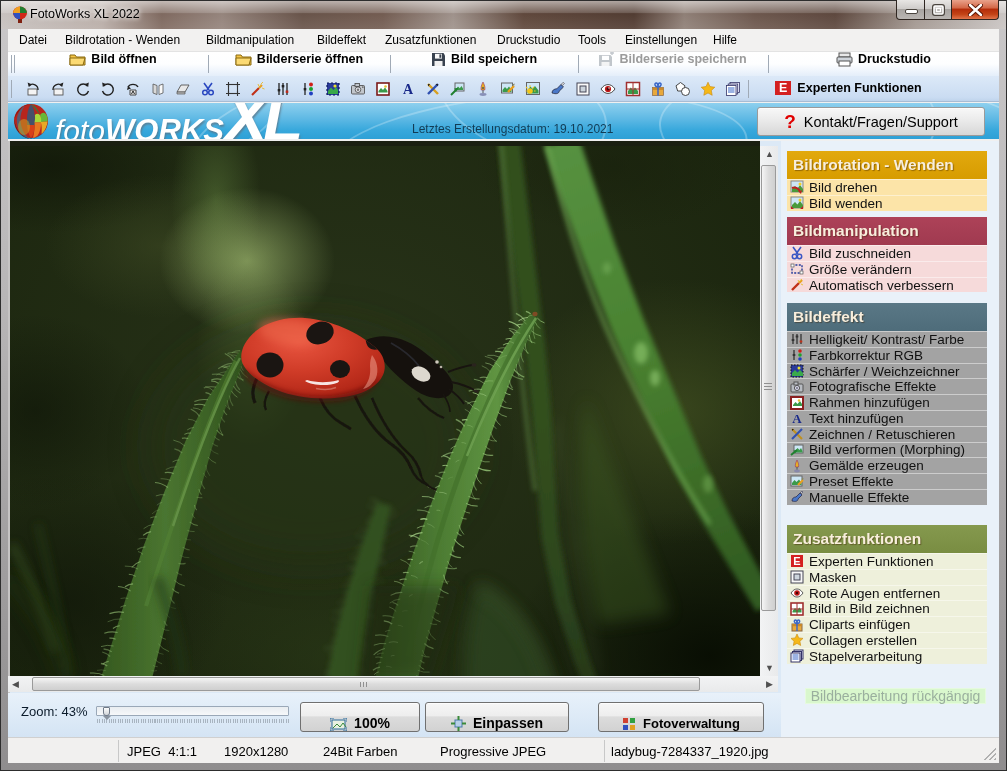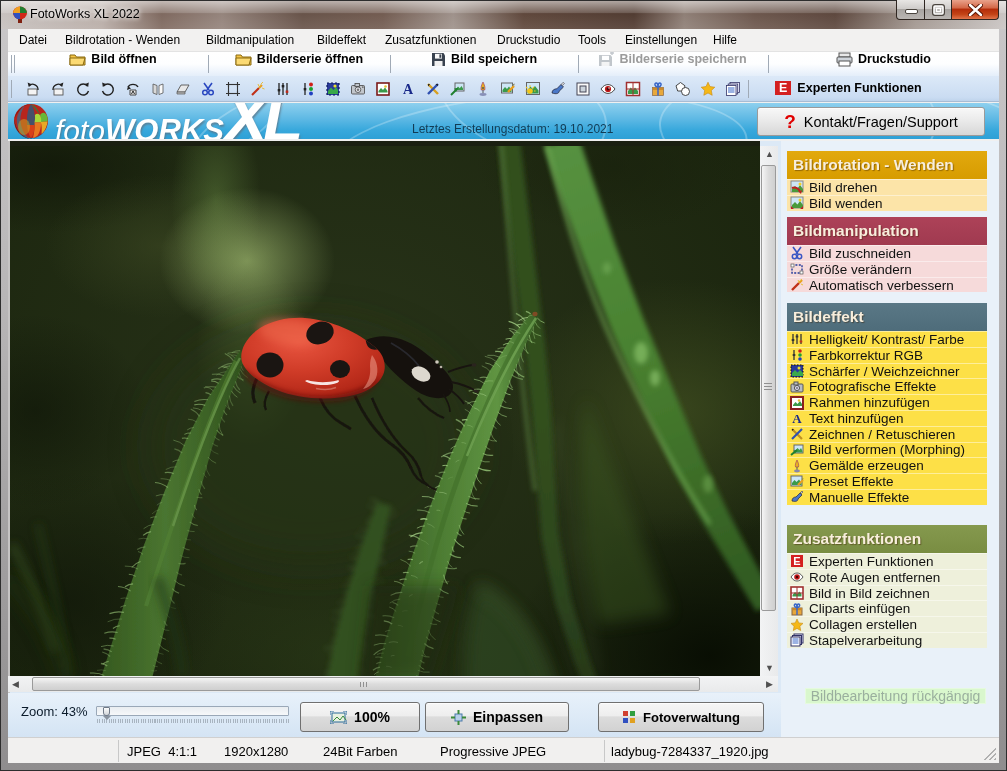--- a/index.html
+++ b/index.html
@@ -41,21 +41,21 @@
 #hscroll{position:absolute;left:0px;top:535px;width:770px;height:16px;background:linear-gradient(180deg,#f2f3f4,#e9eaeb)}
 .sthumbv{position:absolute;left:1px;width:15px;background:linear-gradient(90deg,#f5f5f5,#dcdcdc 50%,#cfcfcf);border:1px solid #9a9a9a;border-radius:2px}
 .sthumbh{position:absolute;top:1px;height:14px;background:linear-gradient(180deg,#f5f5f5,#dcdcdc 50%,#cfcfcf);border:1px solid #9a9a9a;border-radius:2px}
 .sarrow{position:absolute;color:#505050;font-size:9px;line-height:1}
 #controlbar{position:absolute;left:0;top:552px;width:773px;height:44px;background:linear-gradient(180deg,#e8f1fa,#d4e4f4)}
 #zoomlabel{position:absolute;left:13px;top:11px;font-size:13px;color:#0a1a2a}
 #slider{position:absolute;left:88px;top:13px;width:193px;height:12px}
 #slider .track{position:absolute;left:0;top:0;width:193px;height:10px;background:linear-gradient(180deg,#e9edf1,#f6f8fa);border:1px solid #9aa8b8;border-radius:1px}
 #slider .thumb{position:absolute;left:7px;top:1px;width:7px;height:9px;background:linear-gradient(180deg,#fdfdfd,#d0d4d8);border:1px solid #707a88;border-radius:1px 1px 3px 3px}#slider .thumb:after{content:"";position:absolute;left:-1px;top:8px;border-left:4px solid transparent;border-right:4px solid transparent;border-top:4px solid #8a94a0}
 #slider .ticks{position:absolute;left:1px;top:13px;width:192px;height:4px;background:repeating-linear-gradient(90deg,#a8b4c0 0 1px,transparent 1px 2.3px)}
-.cbtn{position:absolute;top:9px;height:30px;background:linear-gradient(180deg,#f6f6f6,#eee 45%,#dcdcdc 50%,#d2d2d2);border:1px solid #707070;border-radius:3px;display:flex;align-items:center;justify-content:center;gap:7px;font-size:14px;font-weight:bold;color:#000;box-shadow:0 1px 0 rgba(255,255,255,.8) inset}
+.cbtn{position:absolute;top:9px;height:30px;background:linear-gradient(180deg,#f6f6f6,#eee 45%,#dcdcdc 50%,#d2d2d2);border:1px solid #707070;border-radius:3px;display:flex;align-items:flex-end;justify-content:center;gap:7px;font-size:14px;font-weight:bold;color:#000;box-shadow:0 1px 0 rgba(255,255,255,.8) inset}
 
 #sidebar{position:absolute;left:773px;top:112px;width:218px;height:596px;background:#e9f1f9}
 .panel{position:absolute;left:6px;width:200px}
 .phead{height:28px;display:flex;align-items:center;padding-left:6px;font-size:15.5px;font-weight:bold;color:#f8eedc;text-shadow:1px 1px 1px rgba(60,30,0,.45)}
 .prow{height:15.8px;display:flex;align-items:center;gap:5px;padding-left:3px;font-size:13.5px;color:#111;border-top:1px solid rgba(255,255,255,.45)}
 .prow .ic{width:14px;height:14px;flex:0 0 14px;position:relative}
 #undo{position:absolute;left:24px;top:547px;width:181px;height:16px;background:#d9f7cd;border:1px solid #e6fadf;color:#9aaf9e;font-size:14px;display:flex;align-items:center;justify-content:center}
 
 #statusbar{position:absolute;left:0;top:708px;width:991px;height:26px;background:#f1f0ef;border-top:1px solid #d0d0d0;font-size:13px;color:#000}
 #statusbar span{position:absolute;top:6px}
@@ -846,21 +846,21 @@
               </svg></span>Größe verändern</div>
    <div class="prow"><span class="ic"><svg width="14" height="14" viewBox="0 0 14 14">
                 <path d="M2 12 L9 5" stroke="#c03018" stroke-width="2.4"></path>
                 <path d="M9 5 L12 2" stroke="#e8a020" stroke-width="2.4"></path>
                 <path d="M11 6 l2 1 M10 3 l2-2 M8 2 l1 2" stroke="#e8c040" stroke-width="1"></path>
               </svg></span>Automatisch verbessern</div>
   </div>
  </div>
  <div class="panel" style="top:162px">
   <div class="phead" style="background:linear-gradient(180deg,#5a7886,#4e6c7a)">Bildeffekt</div>
-  <div style="background:#fde047">
+  <div style="background:#a3a3a3">
    <div class="prow"><span class="ic"><svg width="14" height="14" viewBox="0 0 14 14">
                 <path d="M3 2 v10 M7 2 v10 M11 2 v10" stroke="#333" stroke-width="1.3"></path>
                 <rect x="1.7" y="7" width="2.6" height="2" fill="#333"></rect>
                 <rect x="5.7" y="3.5" width="2.6" height="2" fill="#333"></rect>
                 <rect x="9.7" y="8.5" width="2.6" height="2" fill="#c03018"></rect>
               </svg></span>Helligkeit/ Kontrast/ Farbe</div>
    <div class="prow"><span class="ic"><svg width="14" height="14" viewBox="0 0 14 14">
                 <path d="M4 2 v10" stroke="#333" stroke-width="1.3"></path>
                 <rect x="2.7" y="6" width="2.6" height="2" fill="#333"></rect>
                 <circle cx="10" cy="3" r="1.8" fill="#d02018"></circle>
@@ -915,20 +915,24 @@
               </svg></span>Manuelle Effekte</div>
   </div>
  </div>
  <div class="panel" style="top:384px">
   <div class="phead" style="background:linear-gradient(180deg,#85994e,#798d42)">Zusatzfunktionen</div>
   <div style="background:#eef0db">
    <div class="prow"><span class="ic"><svg width="14" height="14" viewBox="0 0 14 14">
                 <rect x="1" y="1" width="12" height="12" fill="#d42020"></rect>
                 <text x="7" y="11" font-size="11" font-weight="bold" fill="#fff" text-anchor="middle">E</text>
               </svg></span>Experten Funktionen</div>
+   <div class="prow"><span class="ic"><svg width="14" height="14" viewBox="0 0 14 14">
+                <rect x="1" y="1" width="12" height="12" fill="#f8f8f8" stroke="#445"></rect>
+                <rect x="4" y="4" width="6" height="6" fill="#ccd4dc" stroke="#445"></rect>
+              </svg></span>Masken</div>
    <div class="prow"><span class="ic"><svg width="14" height="14" viewBox="0 0 14 14">
                 <path d="M1 7 C3 4 5 3 7 3 C9 3 11 4 13 7 C11 10 9 11 7 11 C5 11 3 10 1 7Z" fill="#fff" stroke="#333" stroke-width=".8"></path>
                 <circle cx="7" cy="7" r="2.8" fill="#c01818"></circle>
                 <circle cx="7" cy="7" r="1.2" fill="#400"></circle>
               </svg></span>Rote Augen entfernen</div>
    <div class="prow"><span class="ic"><svg width="14" height="14" viewBox="0 0 14 14">
                 <rect x="1" y="1" width="12" height="12" fill="#fff" stroke="#a03030" stroke-width="1.6"></rect>
                 <path d="M2.5 9 l2.5-3 2 2 L9.5 5.5 l2 2.5 v2.5 h-9Z" fill="#3a9a4a"></path>
                 <path d="M7 1 v12 M1 7 h12" stroke="#a03030" stroke-width="1"></path>
               </svg></span>Bild in Bild zeichnen</div>

